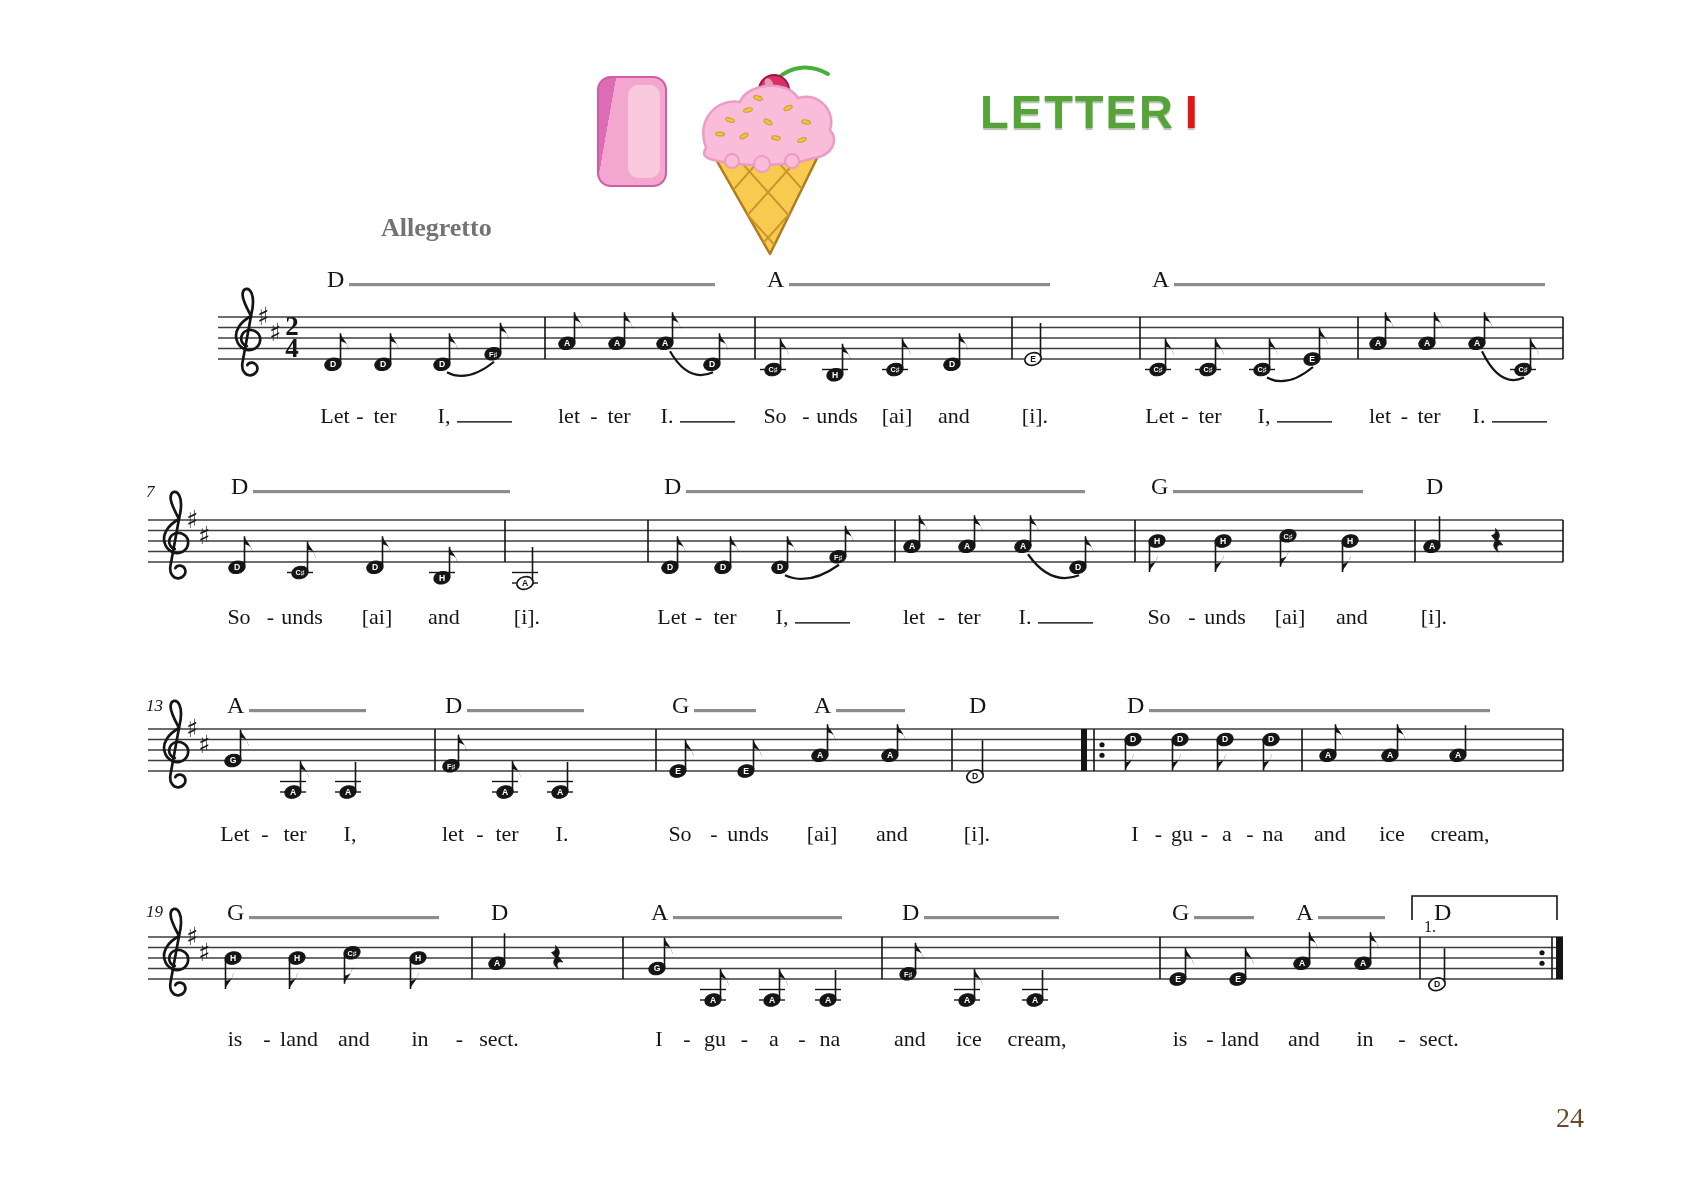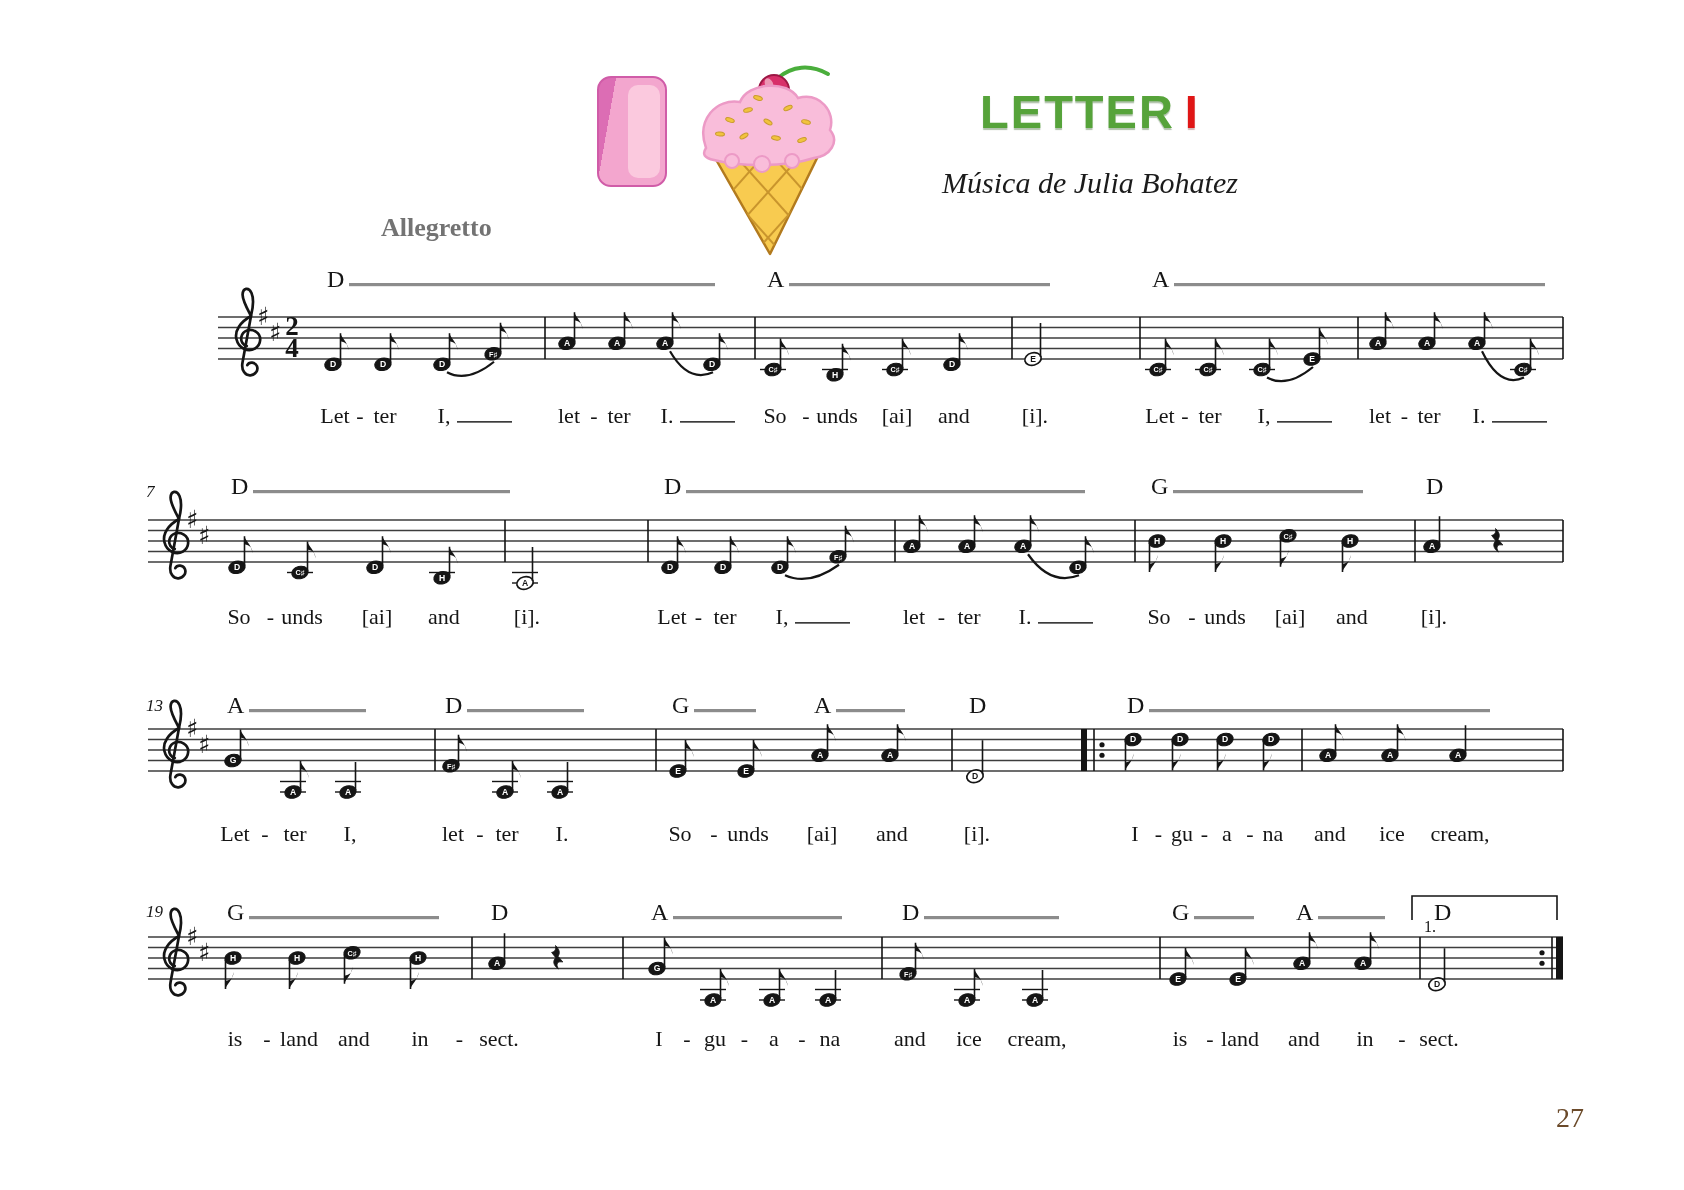--- a/index.html
+++ b/index.html
@@ -25,21 +25,20 @@
 </style>
 </head>
 <body>
 
 <div class="page">
 
   <div class="title">
     <span class="tg">LETTER</span><span class="tr">I</span>
   </div>
 
-  <div class="subtitle">Música de Julia Bohatez</div>
 
   <div class="tempo">Allegretto</div>
 
   <div class="letter-block">
     <div class="letter-face"></div>
   </div>
 
   <svg class="icecream" width="152" height="196" viewBox="0 0 152 196">
     <defs>
       <clipPath id="coneclip">
@@ -765,15 +764,15 @@
         <text x="1180" y="1046" font-size="22" fill="#151515" font-family="&quot;Liberation Serif&quot;, serif" text-anchor="middle">is</text>
         <text x="1210" y="1046" font-size="22" fill="#151515" font-family="&quot;Liberation Serif&quot;, serif" text-anchor="middle">-</text>
         <text x="1240" y="1046" font-size="22" fill="#151515" font-family="&quot;Liberation Serif&quot;, serif" text-anchor="middle">land</text>
         <text x="1304" y="1046" font-size="22" fill="#151515" font-family="&quot;Liberation Serif&quot;, serif" text-anchor="middle">and</text>
         <text x="1365" y="1046" font-size="22" fill="#151515" font-family="&quot;Liberation Serif&quot;, serif" text-anchor="middle">in</text>
         <text x="1402" y="1046" font-size="22" fill="#151515" font-family="&quot;Liberation Serif&quot;, serif" text-anchor="middle">-</text>
         <text x="1439" y="1046" font-size="22" fill="#151515" font-family="&quot;Liberation Serif&quot;, serif" text-anchor="middle">sect.</text>
       </g>
     </svg>
 
-  <div class="pagenum">27</div>
+  <div class="pagenum">24</div>
 
 </div>
 
 </body></html>

